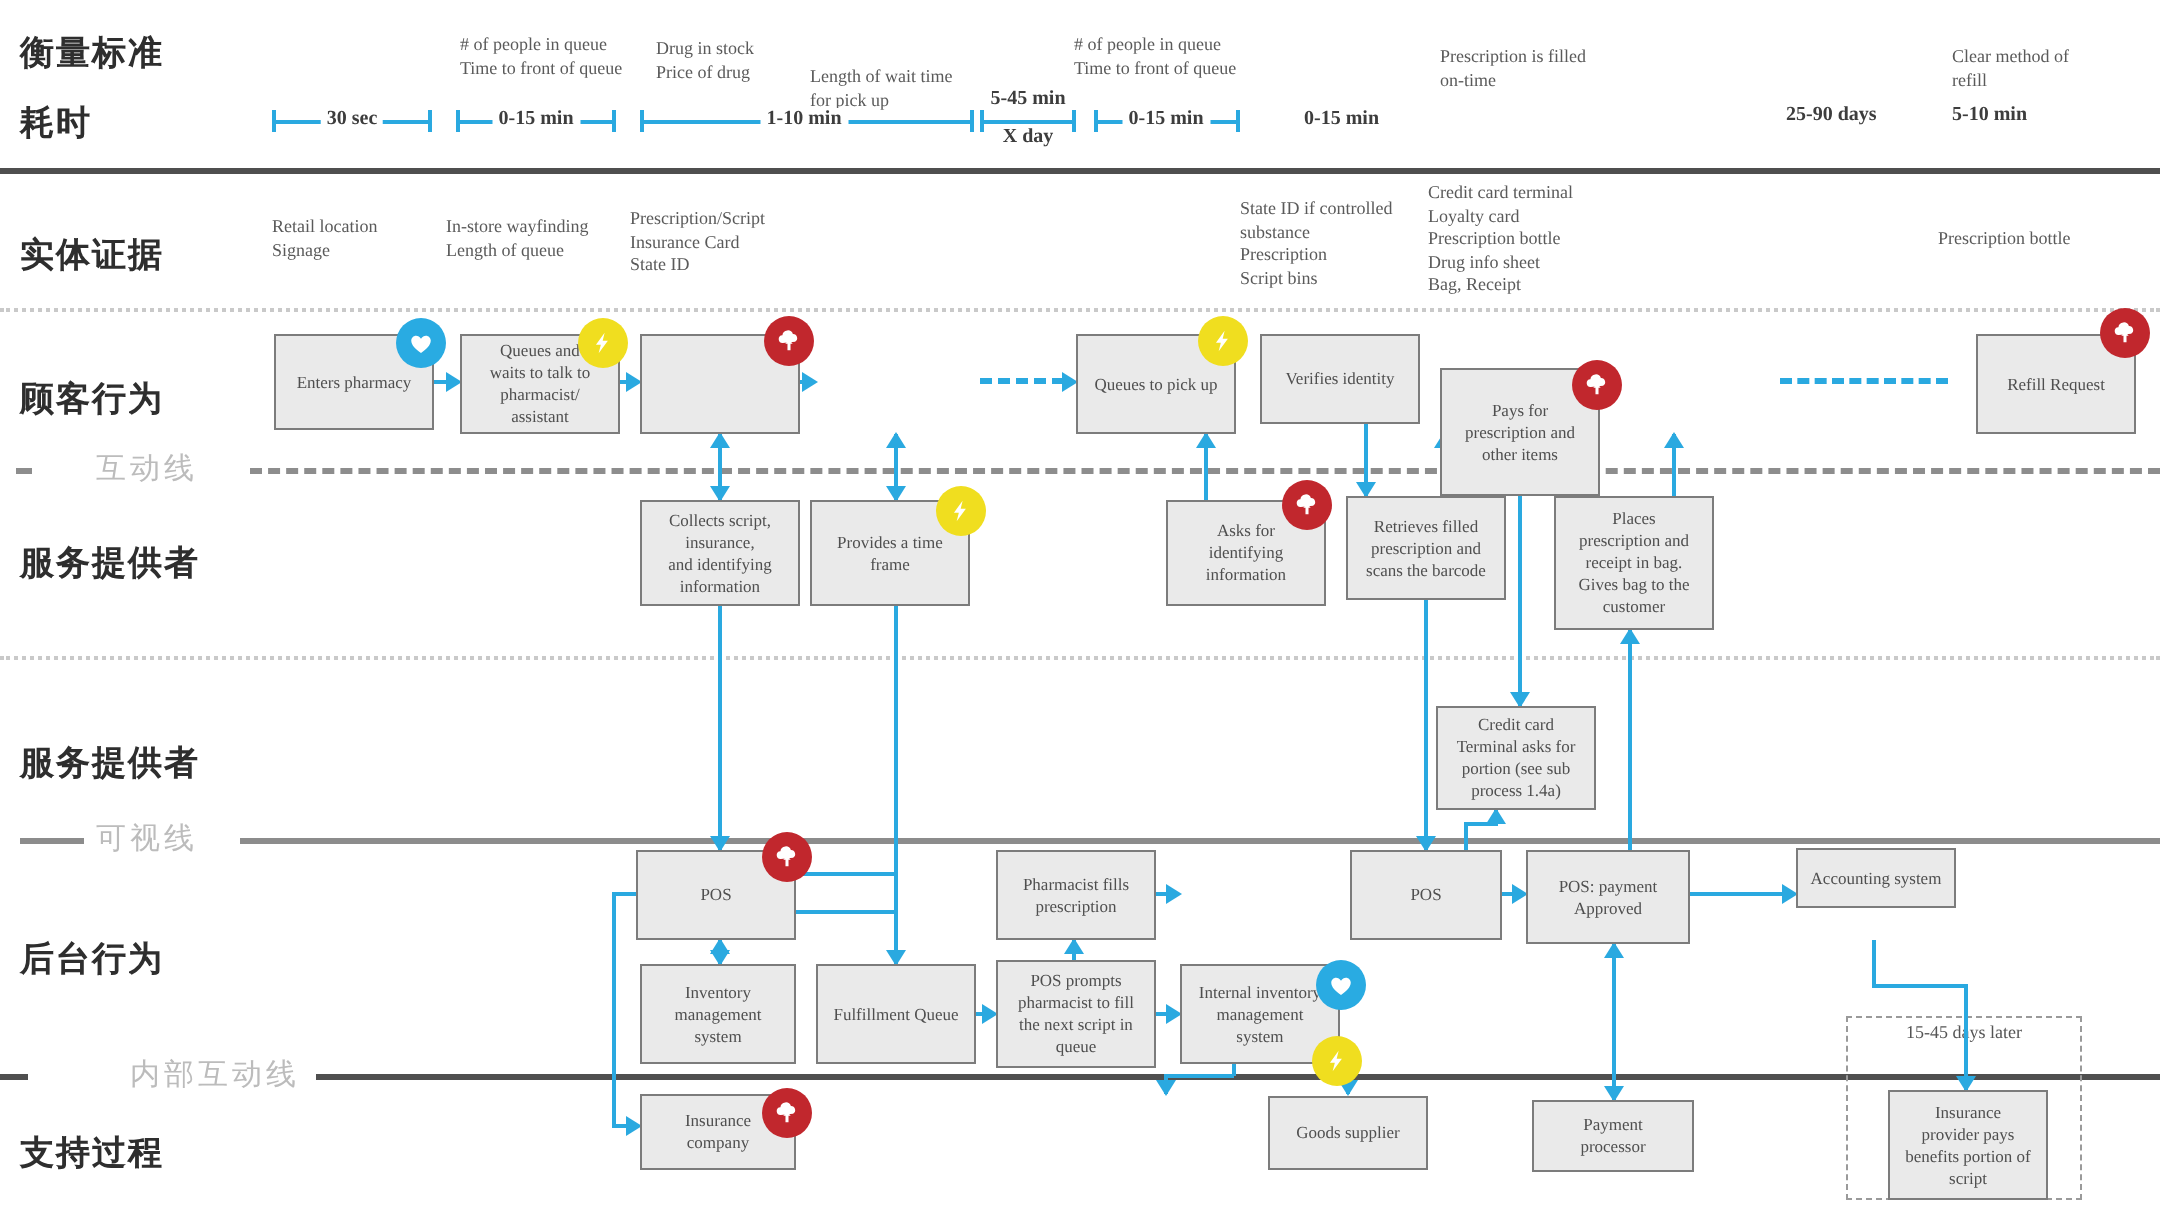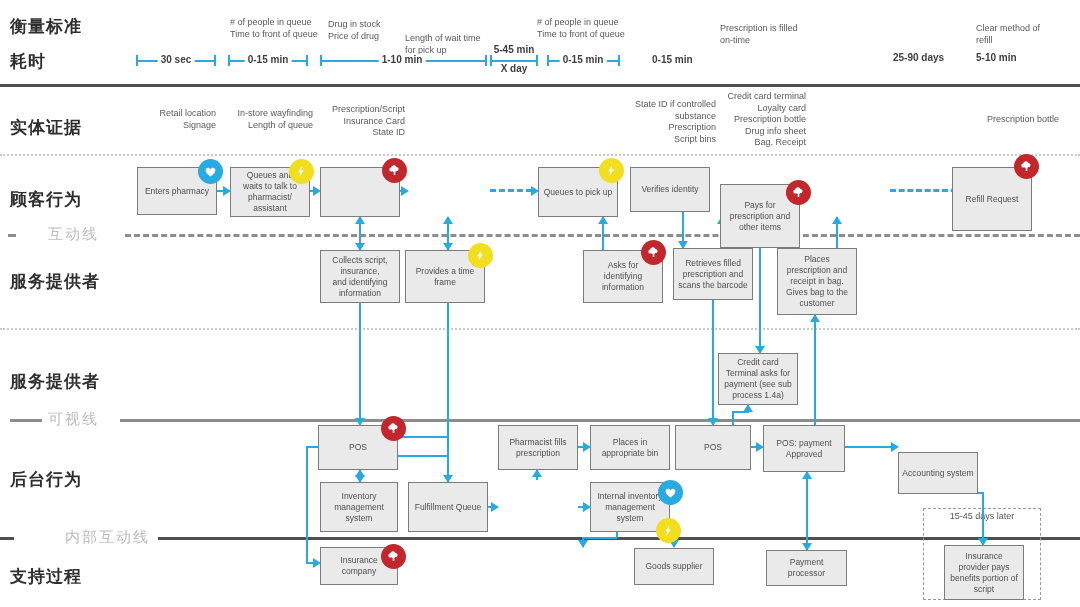--- a/index.html
+++ b/index.html
@@ -1,23 +1,23 @@
 <!DOCTYPE html>
 <html><head>
 <meta charset="utf-8">
 <style>
   html,body{margin:0;padding:0;background:#fff;}
   #stage{position:relative;width:1080px;height:607px;background:#fff;overflow:hidden;
-         font-family:Liberation Sans, sans-serif;border-radius:15px;}
+         font-family:Liberation Serif, serif;border-radius:15px;}
   
   .rl{position:absolute;font-size:17px;font-weight:bold;color:#2e2e2e;letter-spacing:1px;z-index:4;}
   .rlg{position:absolute;font-size:15px;color:#bcbcbc;letter-spacing:2px;z-index:4;}
   
   .mt{position:absolute;font-size:9px;line-height:12px;color:#5a5a5a;white-space:pre-line;}
-  .ev{position:absolute;font-size:9px;line-height:11.5px;color:#5a5a5a;white-space:pre-line;text-align:right;}
+  .ev{position:absolute;font-size:9px;line-height:11.5px;color:#5a5a5a;white-space:pre-line;text-align:left;}
   
   .tline{position:absolute;height:2px;background:#2AA9E0;}
   .tick{position:absolute;width:2px;height:11px;background:#2AA9E0;}
   .tlab{position:absolute;font-weight:bold;font-size:10px;color:#3d3d3d;background:#fff;padding:0 3px;transform:translateX(-50%);white-space:nowrap;}
   .tlab.nobg{background:transparent;}
   .ttxt{position:absolute;font-weight:bold;font-size:10px;color:#3d3d3d;white-space:nowrap;}
   
   .dot{position:absolute;height:0;border-top:2px dotted #c9c9c9;z-index:0;}
   .dash{position:absolute;height:0;border-top:3px dashed #8d8d8d;z-index:0;}
   .sol{position:absolute;height:3px;background:#4f4f4f;z-index:0;}
@@ -177,21 +177,21 @@
     <span class="nt">Pays for
 prescription and
 other items</span>
     <span class="badge" style="left:65px;top:-5px;background:#C1272D">
         <svg viewBox="0 0 24 24">
           <path fill="#fff" d="M6.3 13.8a3.6 3.6 0 0 1-.4-7.2 5 5 0 0 1 9.7-1 3.8 3.8 0 0 1 2 7.1z"></path>
           <path fill="#fff" d="M12 10.5l3.4 4h-2v6h-2.8v-6h-2z"></path>
         </svg>
       </span>
   </div>
-  <div class="node" style="left:952px;top:167px;width:80px;height:64px">
+  <div class="node" style="left:988px;top:167px;width:80px;height:50px">
     <span class="nt">Refill Request</span>
     <span class="badge" style="left:61px;top:-14px;background:#C1272D">
         <svg viewBox="0 0 24 24">
           <path fill="#fff" d="M6.3 13.8a3.6 3.6 0 0 1-.4-7.2 5 5 0 0 1 9.7-1 3.8 3.8 0 0 1 2 7.1z"></path>
           <path fill="#fff" d="M12 10.5l3.4 4h-2v6h-2.8v-6h-2z"></path>
         </svg>
       </span>
   </div>
 
   <div class="node" style="left:320px;top:250px;width:80px;height:53px">
@@ -229,58 +229,60 @@
     <span class="nt">Places
 prescription and
 receipt in bag.
 Gives bag to the
 customer</span>
   </div>
 
   <div class="node" style="left:718px;top:353px;width:80px;height:52px">
     <span class="nt">Credit card
 Terminal asks for
-payment (see sub
+portion (see sub
 process 1.4a)</span>
   </div>
 
   <div class="node" style="left:318px;top:425px;width:80px;height:45px">
     <span class="nt">POS</span>
     <span class="badge" style="left:62px;top:-10px;background:#C1272D">
         <svg viewBox="0 0 24 24">
           <path fill="#fff" d="M6.3 13.8a3.6 3.6 0 0 1-.4-7.2 5 5 0 0 1 9.7-1 3.8 3.8 0 0 1 2 7.1z"></path>
           <path fill="#fff" d="M12 10.5l3.4 4h-2v6h-2.8v-6h-2z"></path>
         </svg>
       </span>
   </div>
   <div class="node" style="left:498px;top:425px;width:80px;height:45px">
     <span class="nt">Pharmacist fills
 prescription</span>
   </div>
-  <div class="node" style="left:590px;top:425px;width:80px;height:45px">
-    <span class="nt">Places in
-appropriate bin</span>
-  </div>
   <div class="node" style="left:675px;top:425px;width:76px;height:45px">
     <span class="nt">POS</span>
   </div>
   <div class="node" style="left:763px;top:425px;width:82px;height:47px">
     <span class="nt">POS: payment
 Approved</span>
   </div>
-  <div class="node" style="left:898px;top:452px;width:80px;height:42px">
+  <div class="node" style="left:898px;top:424px;width:80px;height:30px">
     <span class="nt">Accounting system</span>
   </div>
   <div class="node" style="left:320px;top:482px;width:78px;height:50px">
     <span class="nt">Inventory
 management
 system</span>
   </div>
   <div class="node" style="left:408px;top:482px;width:80px;height:50px">
     <span class="nt">Fulfillment Queue</span>
+  </div>
+  <div class="node" style="left:498px;top:480px;width:80px;height:54px">
+    <span class="nt">POS prompts
+pharmacist to fill
+the next script in
+queue</span>
   </div>
   <div class="node" style="left:590px;top:482px;width:80px;height:50px">
     <span class="nt">Internal inventory
 management
 system</span>
     <span class="badge" style="left:67px;top:-3px;background:#29ABE2">
         <svg viewBox="0 0 24 24">
           <path fill="#fff" d="M12 21.3C6.8 17.6 3 14 3 9.8 3 7.2 5 5.2 7.4 5.2c1.8 0 3.5 1.1 4.6 2.9 1.1-1.8 2.8-2.9 4.6-2.9C19 5.2 21 7.2 21 9.8c0 4.2-3.8 7.8-9 11.5z"></path>
         </svg>
       </span>

